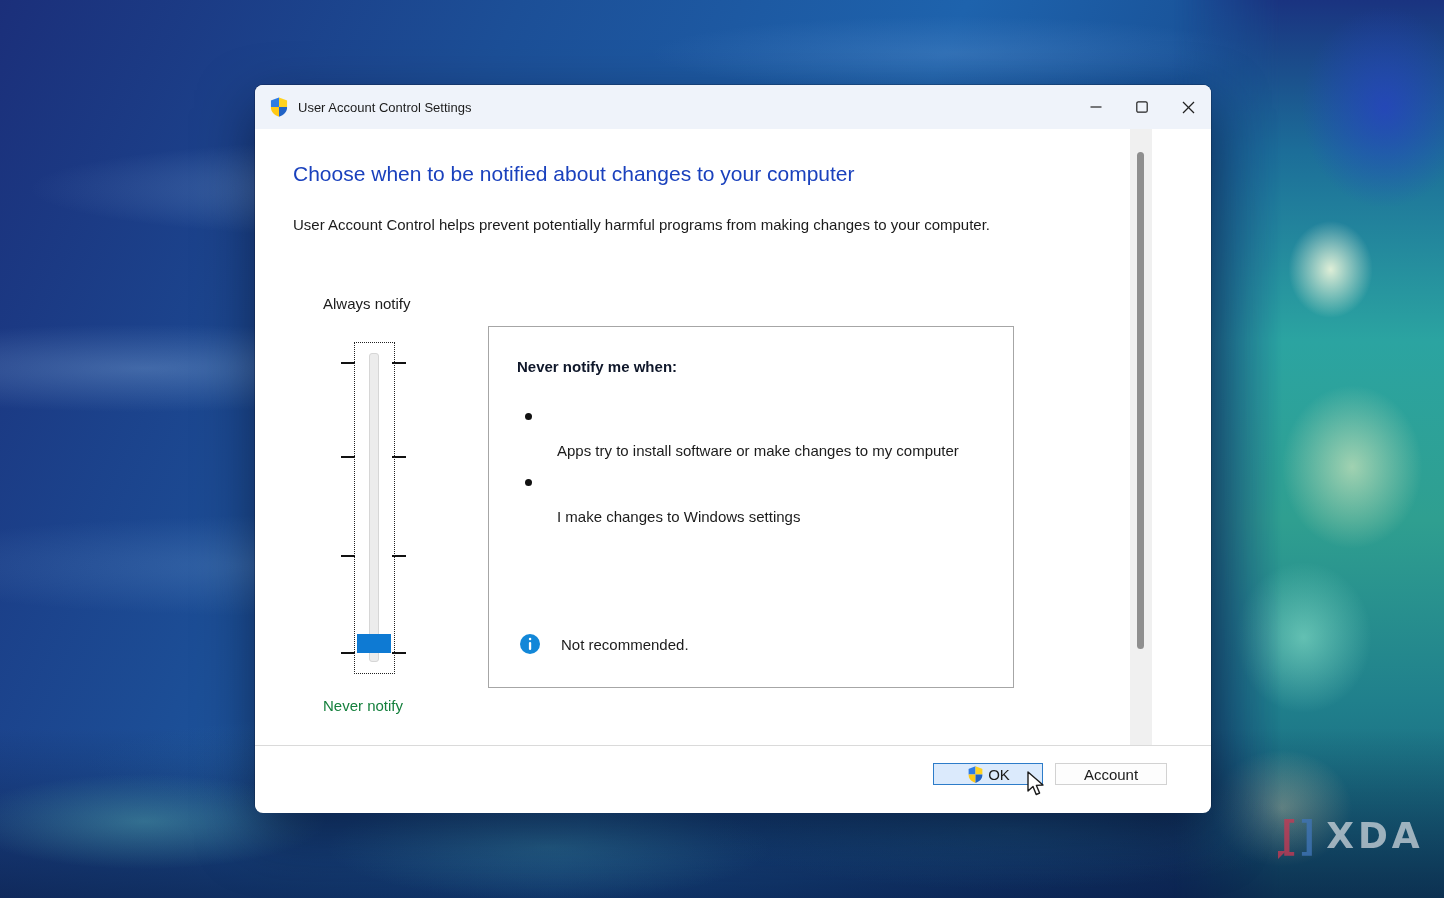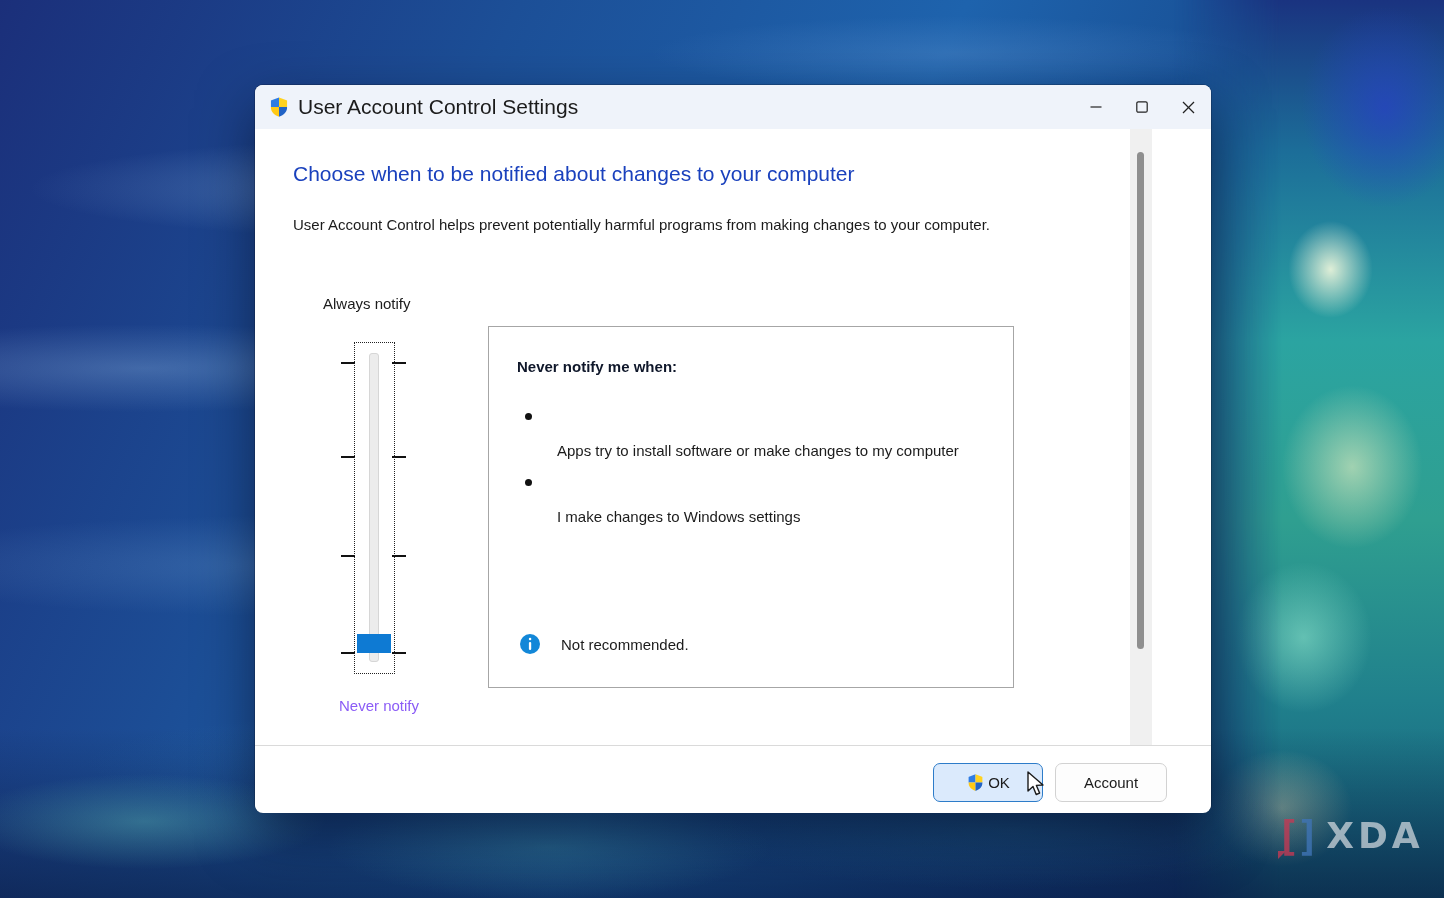--- a/index.html
+++ b/index.html
@@ -41,21 +41,21 @@
     position:absolute;left:255px;top:85px;width:956px;height:727px;
     background:#ffffff;border-radius:8px;
     box-shadow:0 22px 55px rgba(0,0,15,.5), 0 0 0 1px rgba(10,20,40,.25);
   }
   .titlebar{
     position:absolute;left:0;top:0;right:0;height:44px;
     background:#eff3fa;border-radius:8px 8px 0 0;
     display:flex;align-items:center;
   }
   .titlebar .app-icon{width:22px;height:22px;margin-left:13px;flex:0 0 auto;}
-  .titlebar .title-text{margin-left:8px;font-size:21px;color:#1b1b1b;}
+  .titlebar .title-text{margin-left:8px;font-size:13px;color:#1b1b1b;}
   .caption-buttons{margin-left:auto;display:flex;height:100%;}
   .caption-btn{
     width:46px;height:100%;display:flex;align-items:center;justify-content:center;
     background:transparent;border:none;padding:0;cursor:default;
   }
   .caption-btn svg{display:block;}
   .caption-btn.close{border-top-right-radius:8px;}
 
   .content{
     position:absolute;left:0;top:44px;width:872px;height:616px;background:#fff;padding-left:25px;
@@ -63,21 +63,21 @@
   .page-heading{
     position:absolute;left:38px;top:33px;font-size:21px;color:#1a41bd;font-weight:400;
   }
   .page-desc{
     position:absolute;left:38px;top:87px;font-size:15px;color:#1b1b1b;
   }
   .page-link{
     position:absolute;left:38px;top:112px;font-size:15px;color:#2563c4;text-decoration:underline;cursor:pointer;
   }
   .lbl-always{position:absolute;left:68px;top:166px;font-size:15px;color:#1b1b1b;}
-  .lbl-never{position:absolute;left:68px;top:568px;font-size:15px;color:#8b5cf6;margin-left:16px;}
+  .lbl-never{position:absolute;left:68px;top:568px;font-size:15px;color:#15803d;}
 
   .slider-focus{
     position:absolute;left:99px;top:213px;width:39px;height:330px;
     border:1px dotted #222;
   }
   .slider-track{
     position:absolute;left:114px;top:224px;width:8px;height:307px;
     background:#ececec;border:1px solid #d6d6d6;border-radius:3px;
   }
   .tick{position:absolute;width:14px;height:2px;background:#111;}
@@ -105,21 +105,21 @@
   }
   .scroll-thumb{
     position:absolute;left:7px;top:23px;width:7px;height:497px;background:#8f8f8f;border-radius:4px;
   }
 
   .footer{
     position:absolute;left:0;top:660px;width:956px;height:67px;
     background:#ffffff;border-top:1px solid #dadada;border-radius:0 0 8px 8px;
   }
   .btn{
-    position:absolute;top:17px;height:39px;border-radius:7px;font-size:15px;
+    position:absolute;top:17px;height:22px;border-radius:0;font-size:15px;
     display:flex;align-items:center;justify-content:center;cursor:pointer;
     font-family:"Liberation Sans","DejaVu Sans",sans-serif;color:#1b1b1b;
   }
   .btn-ok{
     left:678px;width:110px;background:#dbeafc;border:1px solid #2d7cc9;
   }
   .btn-ok .btn-shield{width:19px;height:19px;margin-right:3px;}
   .btn-cancel{
     left:800px;width:112px;background:#fdfdfd;border:1px solid #d2d2d2;
   }

